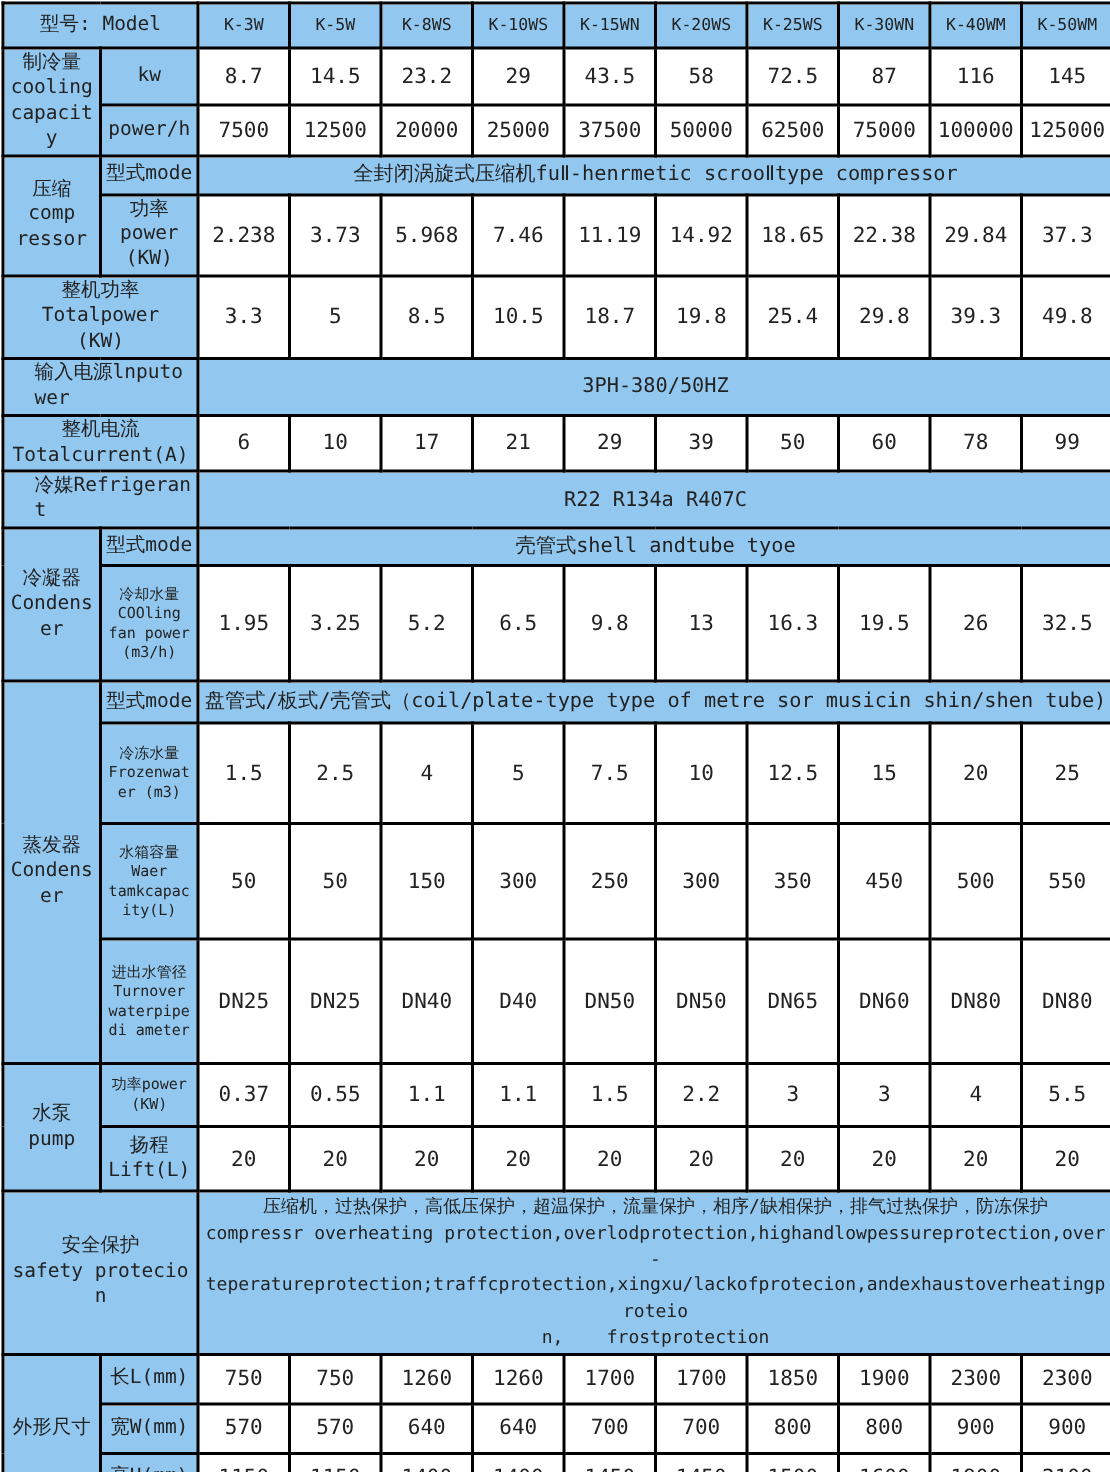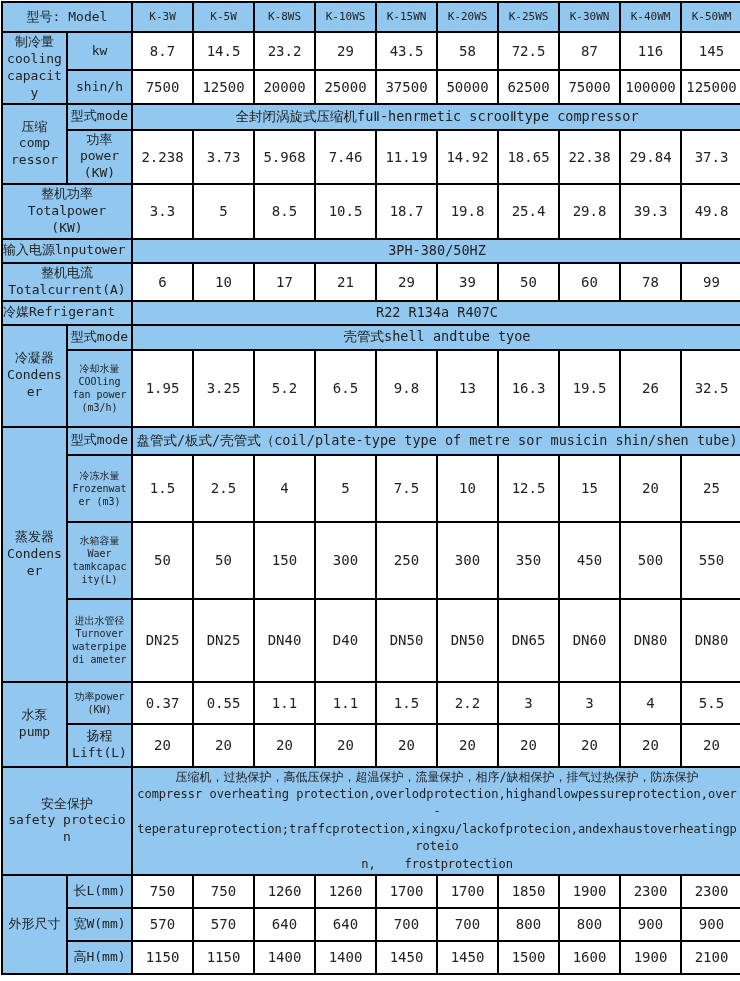--- a/index.html
+++ b/index.html
@@ -8,21 +8,21 @@
   td {
     border:2px solid var(--border_black,#000);
     text-align:center; vertical-align:middle;
     padding:1px 2px; font-size:14px; line-height:1.3;
     overflow:hidden; word-break:break-all;
   }
   td.blue { background:var(--cell_blue,#92C8F0); }
   td.val  { background:#fff; }
   .lbl { white-space:pre-line; font-size:13px; }
   .sm  { font-size:10px; }
-  .left { text-align:left; padding-left:0; }
+  .left { text-align:left; padding-left:20px; }
   .span-val { font-size:13.5px; }
   .safety { white-space:pre-wrap; font-size:12px; line-height:1.45; }
   .model { font-size:11px; }
 </style>
 </head>
 <body>
 
 <table>
   <colgroup>
     <col style="width:65px">
@@ -64,21 +64,21 @@
         <td class="val">23.2</td>
         <td class="val">29</td>
         <td class="val">43.5</td>
         <td class="val">58</td>
         <td class="val">72.5</td>
         <td class="val">87</td>
         <td class="val">116</td>
         <td class="val">145</td>
   </tr>
   <tr style="height:26px">
-    <td class="blue lbl">shin/h</td>
+    <td class="blue lbl">power/h</td>
     <td class="val">7500</td>
         <td class="val">12500</td>
         <td class="val">20000</td>
         <td class="val">25000</td>
         <td class="val">37500</td>
         <td class="val">50000</td>
         <td class="val">62500</td>
         <td class="val">75000</td>
         <td class="val">100000</td>
         <td class="val">125000</td>

